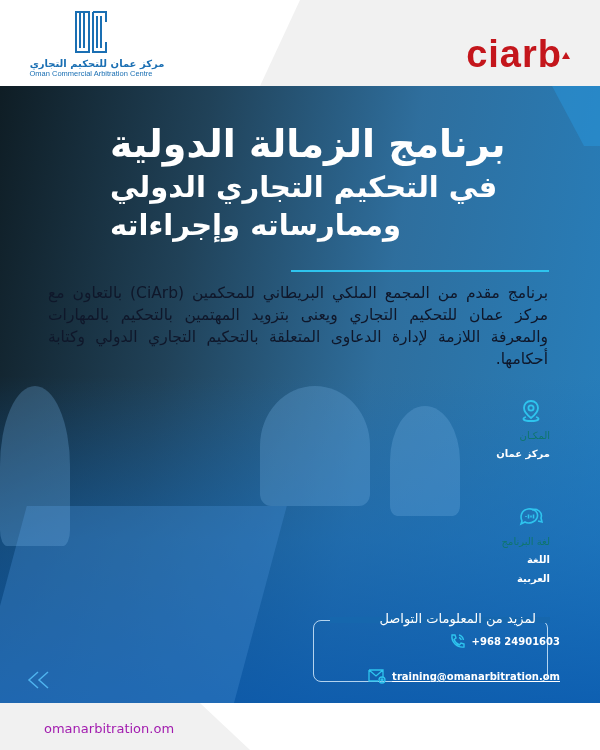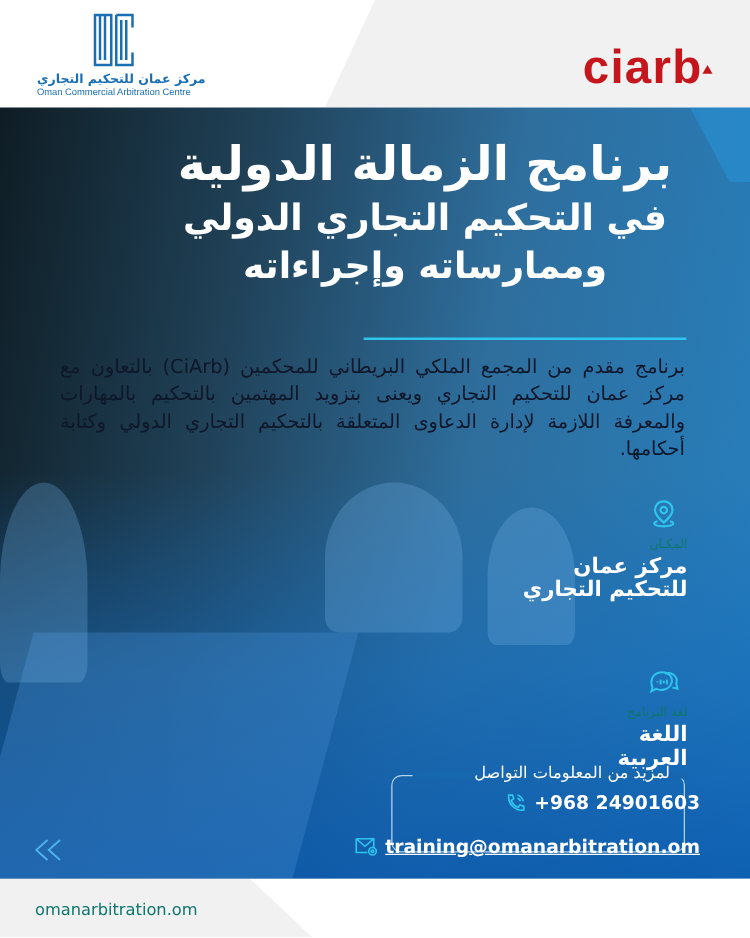--- a/index.html
+++ b/index.html
@@ -58,78 +58,78 @@
     position: absolute; border-radius: 50% 50% 10% 10%;
     background: rgba(120,180,230,0.28);
   }
   .hero-stripe {
     position: absolute; right: 0; top: 0; width: 80px; height: 60px;
     background: rgba(40,150,220,0.5);
     clip-path: polygon(40% 0, 100% 0, 100% 100%, 80% 100%);
   }
 
   .title-block {
-    position: absolute; right: 30px; top: 107px; width: 460px;
-    direction: rtl; text-align: center; color: #ffffff; font-weight: bold;
+    position: absolute; right: 30px; top: 120px; width: 460px;
+    direction: rtl; text-align: left; color: #ffffff; font-weight: bold;
   }
   .title-main { font-size: 38px; line-height: 48px; }
   .title-sub { font-size: 29px; line-height: 38px; }
   .divider {
     position: absolute; left: 291px; top: 270px; width: 258px; height: 2px;
     background: #2ec4ee;
   }
   .description {
     position: absolute; right: 52px; top: 282px; width: 500px;
     direction: rtl; text-align: justify; text-align-last: right;
     color: #0f172a; font-size: 15.5px; line-height: 22px;
   }
 
   .info-block {
     position: absolute; right: 50px; width: 140px;
     direction: rtl; text-align: right; color: #ffffff;
   }
   .info-icon { width: 26px; height: 26px; display: inline-block; margin-right: 6px; }
   .info-label { font-size: 10px; line-height: 16px; color: #0f766e; }
-  .info-value { font-size: 17px; font-weight: bold; line-height: 19px; }
+  .info-value { font-size: 10px; font-weight: bold; line-height: 19px; }
 
   .contact-box {
     position: absolute; left: 313px; top: 620px; width: 235px; height: 62px;
     border: 1.5px solid rgba(220,240,255,0.8); border-radius: 8px;
   }
   .contact-title {
     position: absolute; right: 58px; top: 610px;
     direction: rtl; color: #ffffff; font-size: 13px; line-height: 18px;
     background: transparent; padding: 0 6px;
   }
   .contact-title-gap {
     position: absolute; left: 330px; top: 617px; width: 220px; height: 6px;
     background: #1667ad;
   }
   .contact-row {
     position: absolute; right: 40px; display: flex; align-items: center; gap: 6px;
-    color: #ffffff; font-weight: bold; font-size: 15px;
+    color: #ffffff; font-weight: bold; font-size: 10px;
     font-family: "DejaVu Sans", sans-serif;
   }
   .contact-icon { width: 18px; height: 16px; }
   .chevrons {
     position: absolute; left: 26px; top: 670px; width: 26px; height: 20px;
   }
 
   .footer {
     position: absolute; left: 0; top: 703px; width: 600px; height: 47px;
     background: #ffffff;
   }
   .footer-gray {
     position: absolute; left: 0; top: 0; width: 250px; height: 47px;
     background: #f1f1f1;
     clip-path: polygon(0 0, 80% 0, 100% 100%, 0 100%);
   }
   .footer-url {
-    position: absolute; left: 28px; top: 18px;
-    font-family: "DejaVu Sans", sans-serif; font-size: 13px; color: #0f766e;
+    position: absolute; left: 44px; top: 18px;
+    font-family: "DejaVu Sans", sans-serif; font-size: 13px; color: #a21caf;
   }
 </style>
 </head>
 <body>
 
 <div class="header">
   <div class="header-gray"></div>
 
   <div class="ocac-logo">
     <svg class="ocac-mark" viewBox="0 0 36 48">
@@ -170,24 +170,23 @@
 <div class="info-block" style="top:398px;">
   <svg class="info-icon" viewBox="0 0 26 26">
     <g fill="none" stroke="#2ec4ee" stroke-width="1.8">
       <path d="M13 3 C8.5 3 6 6.5 6 10 C6 14.5 13 20 13 20 C13 20 20 14.5 20 10 C20 6.5 17.5 3 13 3 Z"></path>
       <circle cx="13" cy="10" r="2.6"></circle>
       <path d="M8 19 C4 20 4 23 13 23 C22 23 22 20 18 19"></path>
     </g>
   </svg>
   <div class="info-label">المكـان</div>
   <div class="info-value">مركز عمان</div>
-  <div class="info-value">للتحكيم التجاري</div>
-</div>
-
-<div class="info-block" style="top:533px;">
+</div>
+
+<div class="info-block" style="top:504px;">
   <svg class="info-icon" viewBox="0 0 26 26">
     <g fill="none" stroke="#2ec4ee" stroke-width="1.6">
       <path d="M4 17 C2 13 3 6 10 5 C17 4 21 9 19 14 C17 19 10 20 7 18 L3 20 Z"></path>
       <path d="M14 6 C19 4 25 8 23 14 L24 18 L20 17"></path>
       <path d="M8 12 V13 M10.5 10.5 V14.5 M13 11.5 V13.5 M15.5 10.5 V14.5"></path>
     </g>
   </svg>
   <div class="info-label">لغة البرنامج</div>
   <div class="info-value">اللغة</div>
   <div class="info-value">العربية</div>

